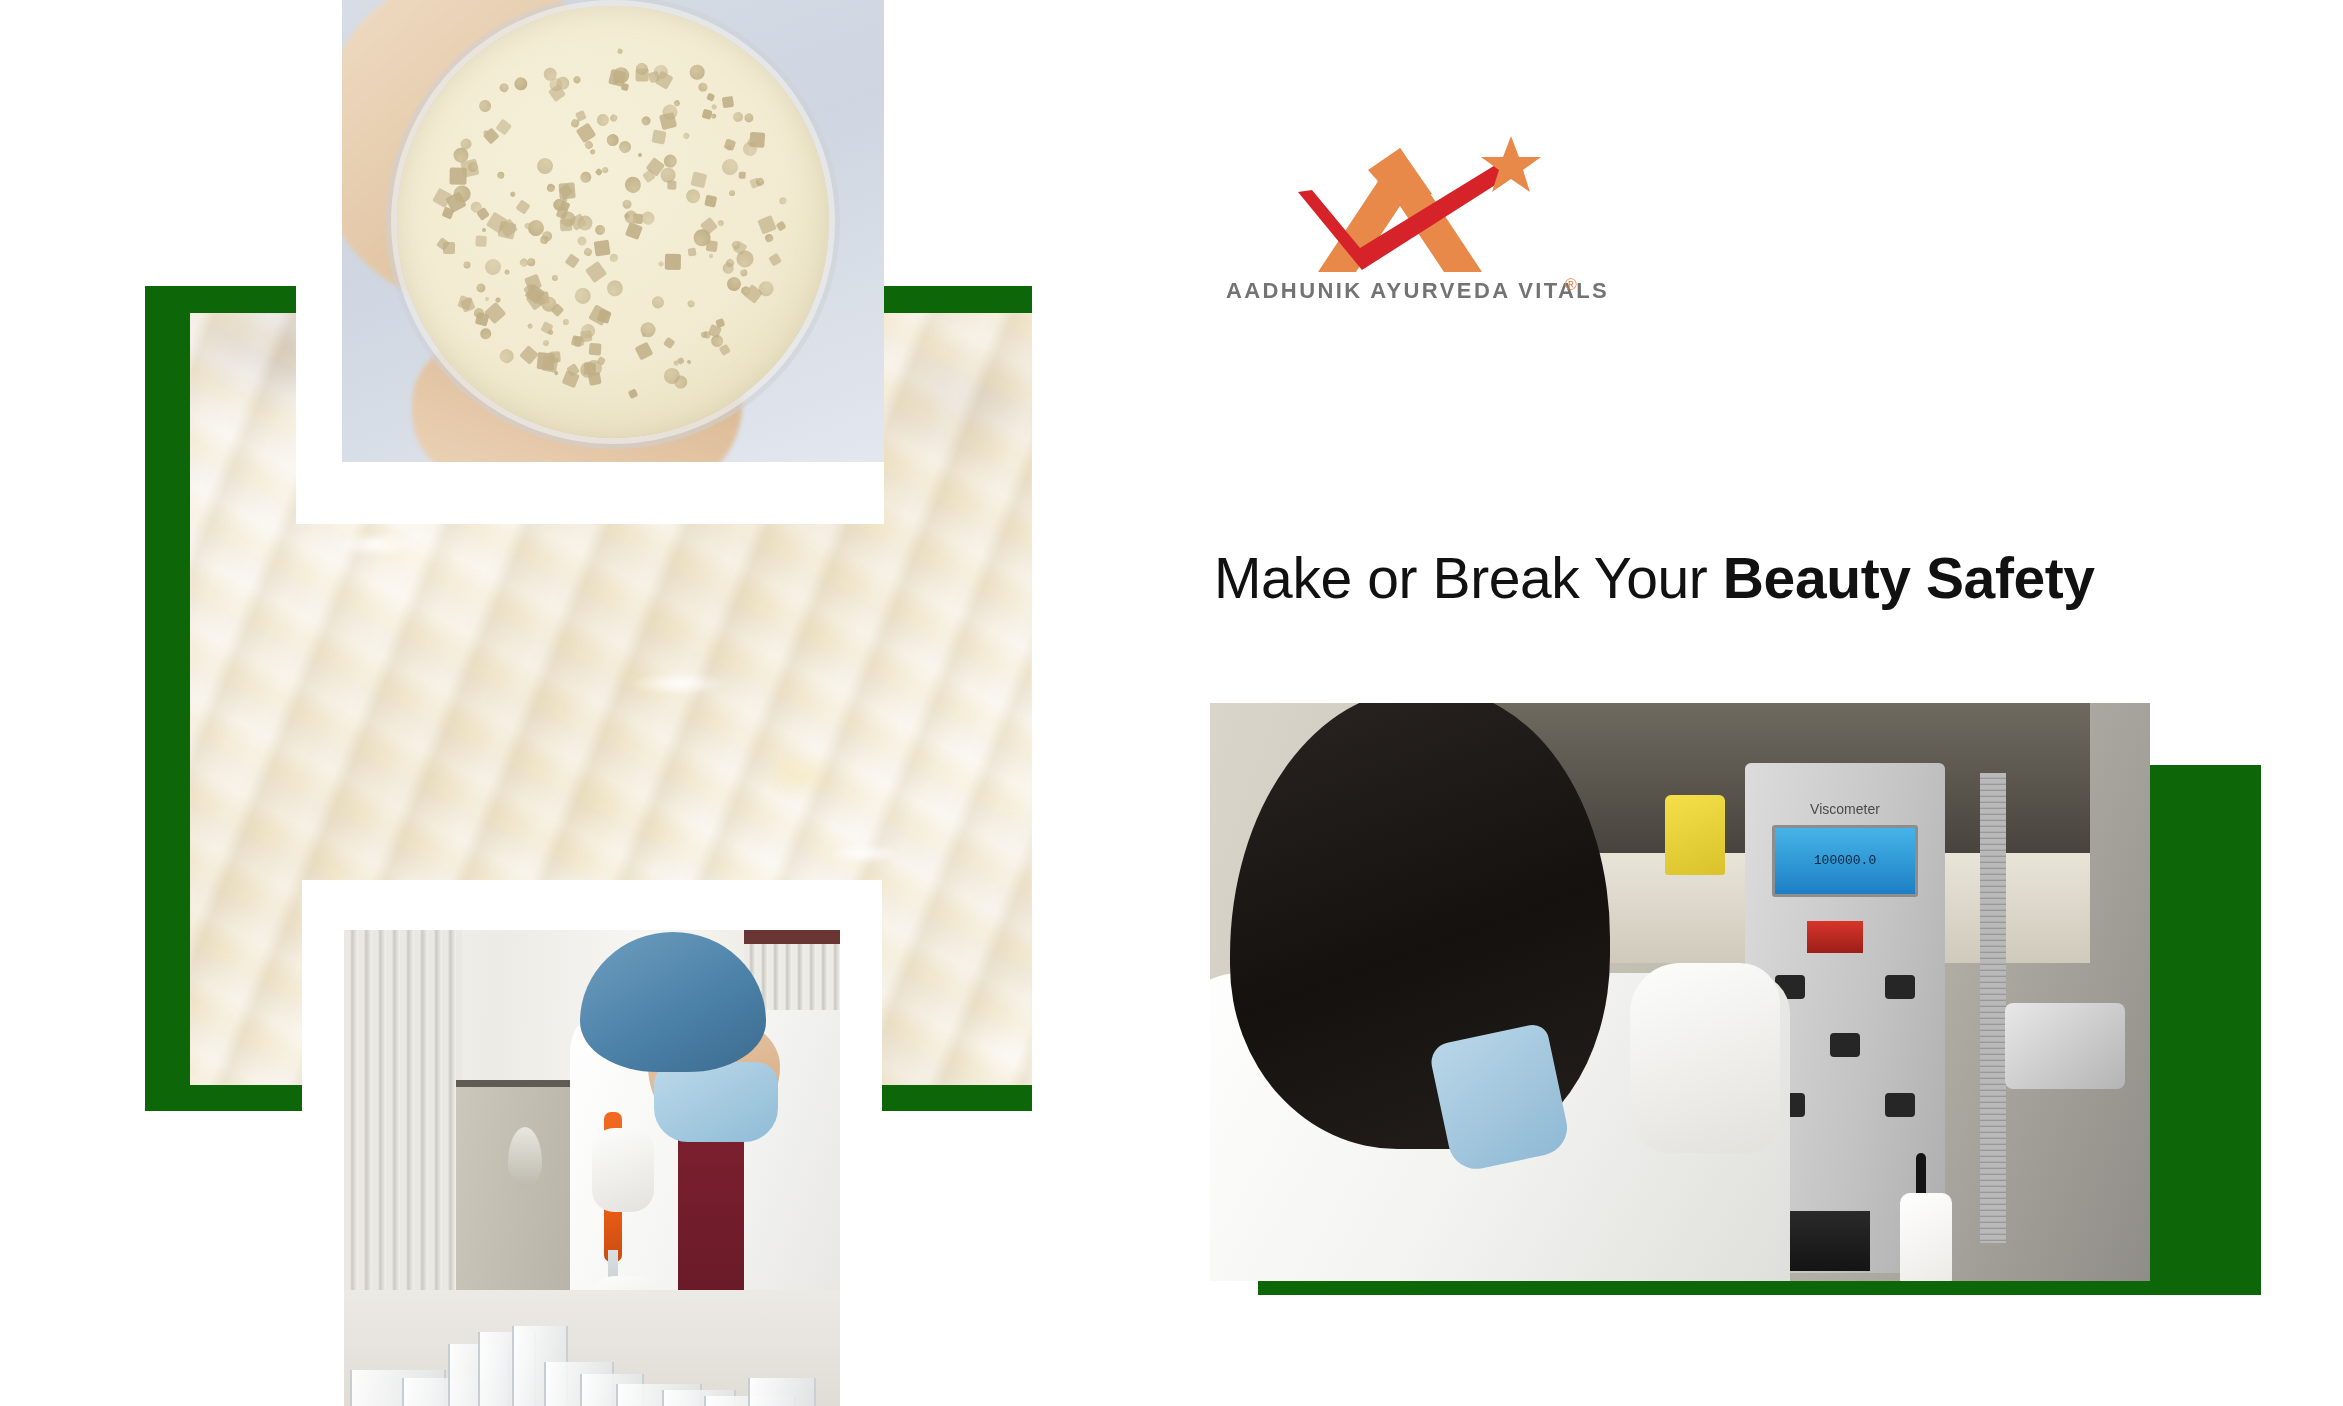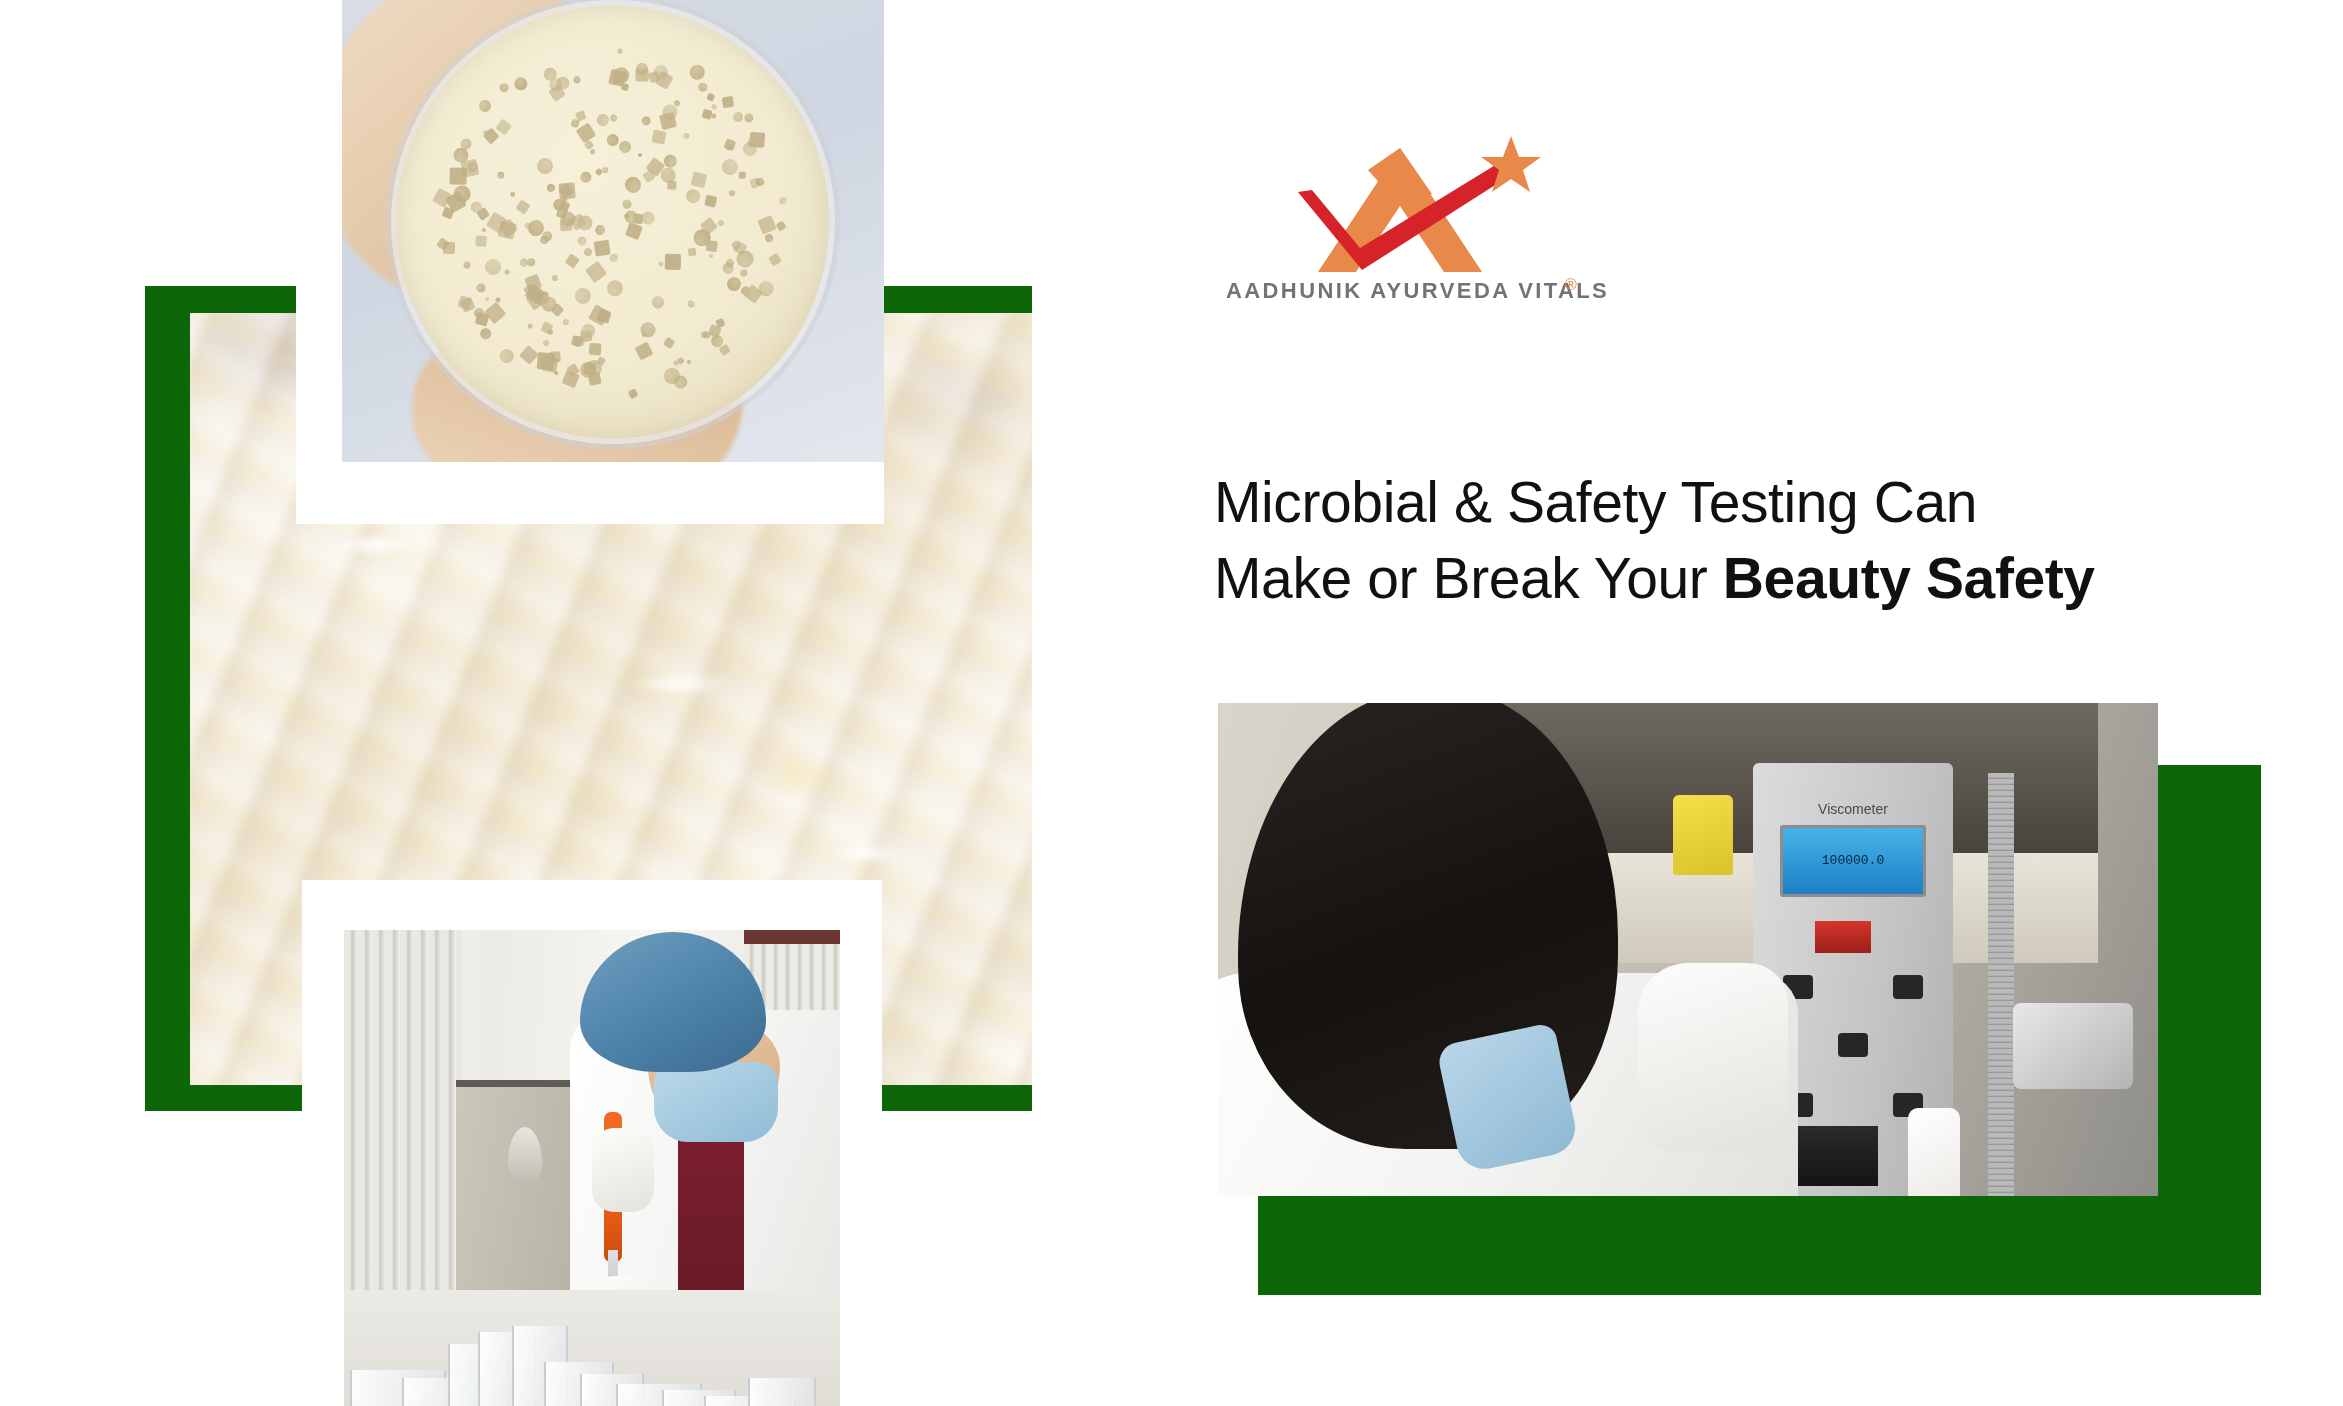--- a/index.html
+++ b/index.html
@@ -242,22 +242,22 @@
   }
   .subline b { font-weight:700; }
 
   
   .right-green {
     position:absolute; left:68px; top:765px;
     width:1003px; height:530px;
     background:#0d6608;
   }
   .right-photo-card {
-    position:absolute; left:28px; top:703px;
-    width:940px; height:493px;
+    position:absolute; left:20px; top:703px;
+    width:940px; height:578px;
     overflow:hidden;
     background:#f9a8d4;
   }
   .rp-bg { position:absolute; inset:0; background:linear-gradient(110deg,#d9d5cb 0%,#c6c2b8 40%,#b0ada4 72%,#8f8d88 100%); }
   .rp-hood {
     position:absolute; left:240px; top:0; width:640px; height:150px;
     background:linear-gradient(180deg,#6f6a60,#48443d);
   }
   .rp-shelf {
     position:absolute; left:240px; top:150px; width:640px; height:110px;
@@ -621,21 +621,21 @@
       <polygon points="148,40 180,18 212,64 180,76" fill="#E8894A"></polygon>
       <polygon points="92,60 140,118 290,26 305,36 142,140 78,62" fill="#D6232A"></polygon>
       <polygon points="291,6 299,27 321,27 303,40 310,62 291,49 272,62 279,40 261,27 283,27" fill="#E8894A"></polygon>
     </svg>
     <div class="logo-name">AADHUNIK AYURVEDA VITALS</div>
     <div class="logo-reg">®</div>
   </div>
 
 
   <div class="subline">
-    <span>Microbial &amp; Safety Testing Can</span><br>
+    <br>
     <span>Make or Break Your </span><b>Beauty Safety</b>
   </div>
 
   <div class="right-green"></div>
 
   <div class="right-photo-card">
     <div class="rp-bg"></div>
     <div class="rp-hood"></div>
     <div class="rp-shelf"></div>
     <div class="rp-yellow"></div>

